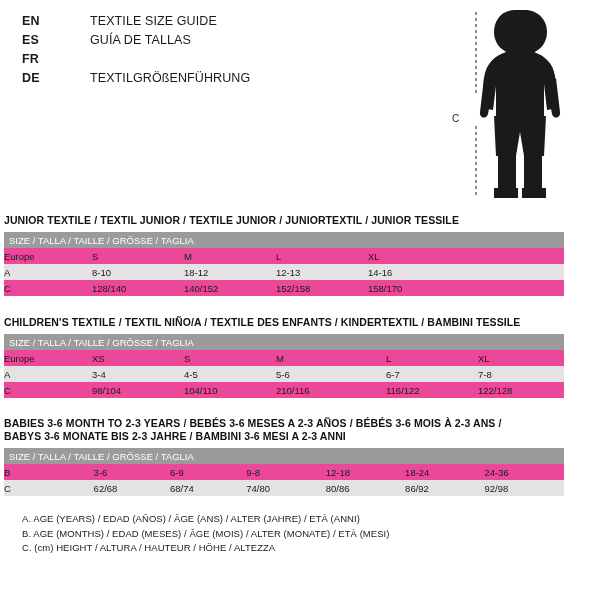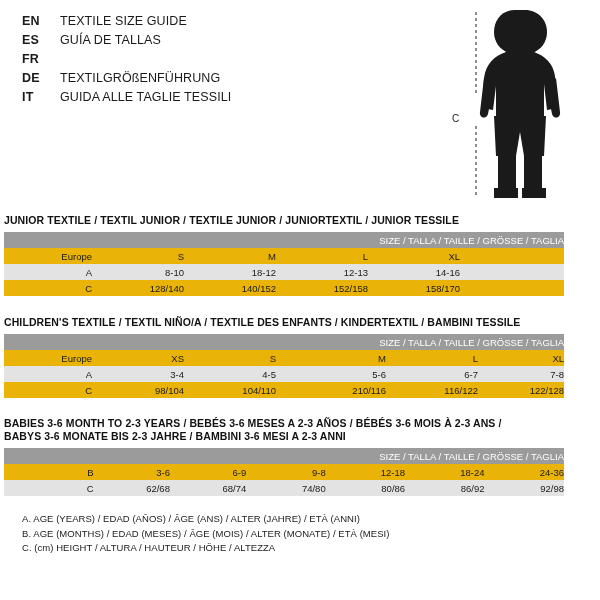--- a/index.html
+++ b/index.html
@@ -25,20 +25,21 @@
   .header {
     position: absolute;
     left: 22px;
     top: 14px;
     width: 420px;
   }
   .header-row {
     display: flex;
     align-items: baseline;
     height: 19px;
+    gap: 30px;
   }
   .lang-code {
     width: 38px;
     font-size: 12.5px;
     font-weight: bold;
     letter-spacing: 0.2px;
     color: #1a1a1a;
   }
   .lang-title {
     font-size: 12.5px;
@@ -77,21 +78,20 @@
     font-weight: bold;
     letter-spacing: 0.1px;
     color: #111;
     margin-bottom: 5px;
     line-height: 13px;
   }
   table.size-table {
     border-collapse: collapse;
     width: 100%;
     table-layout: fixed;
-    text-align: right;
   }
   table.size-table td {
     font-size: 9.5px;
     color: #1a1a1a;
     padding: 0;
     height: 16px;
     vertical-align: middle;
   }
   tr.head-row td {
     background: #9b9b9b;
@@ -99,21 +99,21 @@
     font-size: 9.5px;
     font-weight: normal;
   }
   tr.head-row td.head-cell {
     padding-left: 5px;
   }
   tr.alt-row td {
     background: #e3e3e3;
   }
   tr.plain-row td {
-    background: #eab308;
+    background: #ec4899;
   }
   td.label-cell {
     padding-left: 5px;
     width: 68px;
   }
   td.val-cell {
     padding-left: 2px;
   }
 
   
@@ -144,24 +144,20 @@
       <span class="lang-code">ES</span>
       <span class="lang-title">GUÍA DE TALLAS</span>
     </div>
     <div class="header-row">
       <span class="lang-code">FR</span>
     </div>
     <div class="header-row">
       <span class="lang-code">DE</span>
       <span class="lang-title">TEXTILGRÖßENFÜHRUNG</span>
     </div>
-    <div class="header-row">
-      <span class="lang-code">IT</span>
-      <span class="lang-title">GUIDA ALLE TAGLIE TESSILI</span>
-    </div>
   </div>
 
   <div class="figure-wrap">
     <span class="c-label">C</span>
     <svg width="130" height="196" viewBox="0 0 130 196">
 
       <line x1="24" y1="4" x2="24" y2="88" stroke="#1a1a1a" stroke-width="1" stroke-dasharray="3,3"></line>
       <line x1="24" y1="118" x2="24" y2="190" stroke="#1a1a1a" stroke-width="1" stroke-dasharray="3,3"></line>
 
       <path d="M63 2 C50 2 42 12 42 24 C42 34 48 42 57 45 L80 45 C89 42 95 34 95 24 C95 12 86 2 73 2 Z" fill="#1a1a1a"></path>

